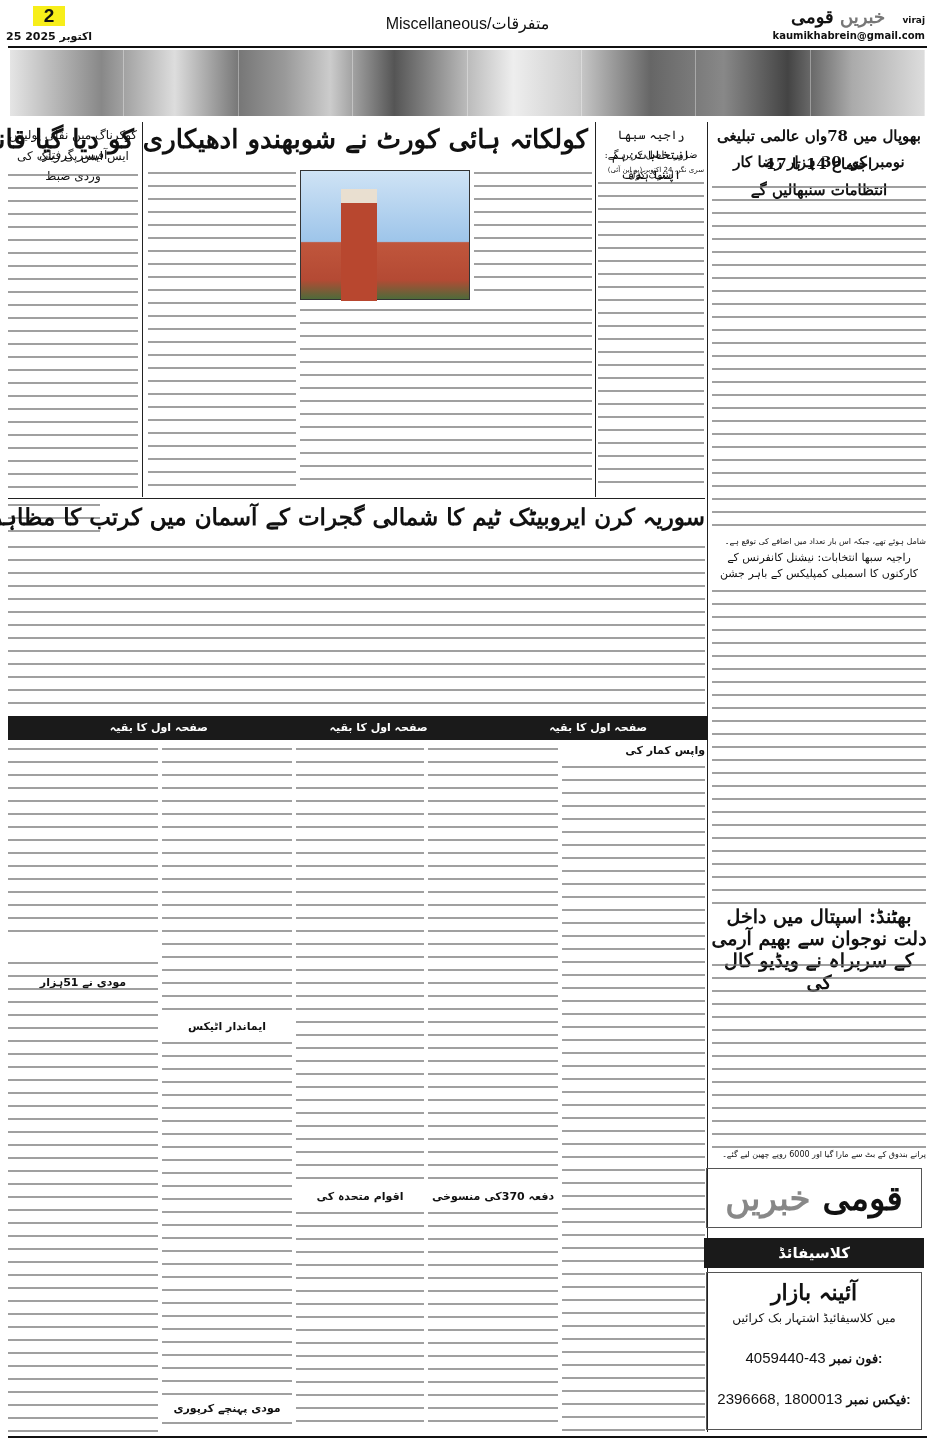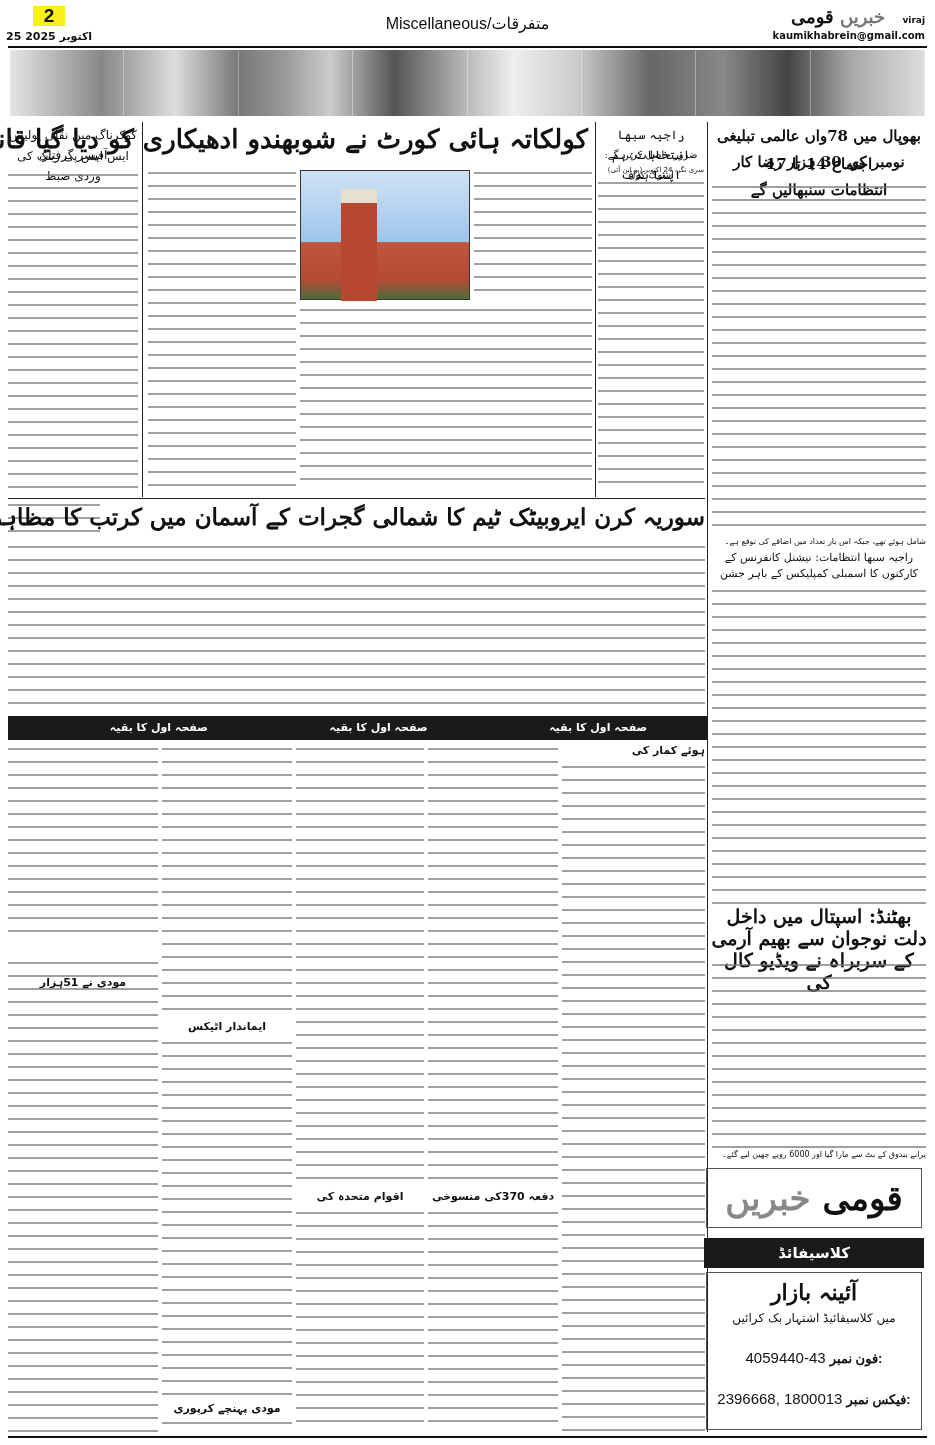--- a/index.html
+++ b/index.html
@@ -95,21 +95,21 @@
   </div>
 <div class="abs vrule" style="left:707px;top:122px;height:1310px"></div>
 
 <div class="abs head-med" style="left:710px;top:122px;width:218px;font-size:15px">بھوپال میں 78واں عالمی تبلیغی اجتماع 14 تا 17</div>
 <div class="abs head-med" style="left:710px;top:148px;width:218px;font-size:15px">نومبر کو، 30 ہزار رضا کار انتظامات سنبھالیں گے</div>
 <div class="abs col" style="left:712px;top:182px;width:214px;height:355px">
     <div class="lines"></div>
   </div>
 <div class="abs rtl" style="left:712px;top:537px;width:214px;font-size:8px">شامل ہوئے تھے، جبکہ اس بار تعداد میں اضافے کی توقع ہے۔</div>
 
-<div class="abs head-sm" style="left:710px;top:550px;width:218px;font-size:11px;line-height:16px">راجیہ سبھا انتظامات: نیشنل کانفرنس کے کارکنوں کا اسمبلی کمپلیکس کے باہر جشن</div>
+<div class="abs head-sm" style="left:710px;top:550px;width:218px;font-size:11px;line-height:16px">راجیہ سبھا انتخابات: نیشنل کانفرنس کے کارکنوں کا اسمبلی کمپلیکس کے باہر جشن</div>
 <div class="abs col" style="left:712px;top:586px;width:214px;height:318px">
     <div class="lines"></div>
   </div>
 
 <div class="abs head-med" style="left:710px;top:905px;width:218px;font-size:19px;line-height:22px">بھٹنڈ: اسپتال میں داخل دلت نوجوان سے بھیم آرمی کے سربراہ نے ویڈیو کال کی</div>
 <div class="abs col" style="left:712px;top:960px;width:214px;height:190px">
     <div class="lines"></div>
   </div>
 <div class="abs rtl" style="left:712px;top:1150px;width:214px;font-size:8px">پرانے بندوق کے بٹ سے مارا گیا اور 6000 روپے چھین لیے گئے۔</div>
 
@@ -156,21 +156,21 @@
   </div>
 
 <div class="abs col" style="left:428px;top:744px;width:130px;height:440px">
     <div class="lines"></div>
   </div>
 <div class="abs subhead" style="left:428px;top:1190px;width:130px">دفعہ 370کی منسوخی</div>
 <div class="abs col" style="left:428px;top:1208px;width:130px;height:225px">
     <div class="lines"></div>
   </div>
 
-<div class="abs subhead" style="left:562px;top:744px;width:143px;text-align:right">ہوئے کمار کی</div>
+<div class="abs subhead" style="left:562px;top:744px;width:143px;text-align:right">واپس کمار کی</div>
 <div class="abs col" style="left:562px;top:762px;width:143px;height:670px">
     <div class="lines"></div>
   </div>
 
 <div class="abs ad-logo">
   <span>قومی</span>
   <span class="grey">خبریں</span>
 </div>
 <div class="abs ad-bar">کلاسیفائڈ</div>
 <div class="abs ad-box">

